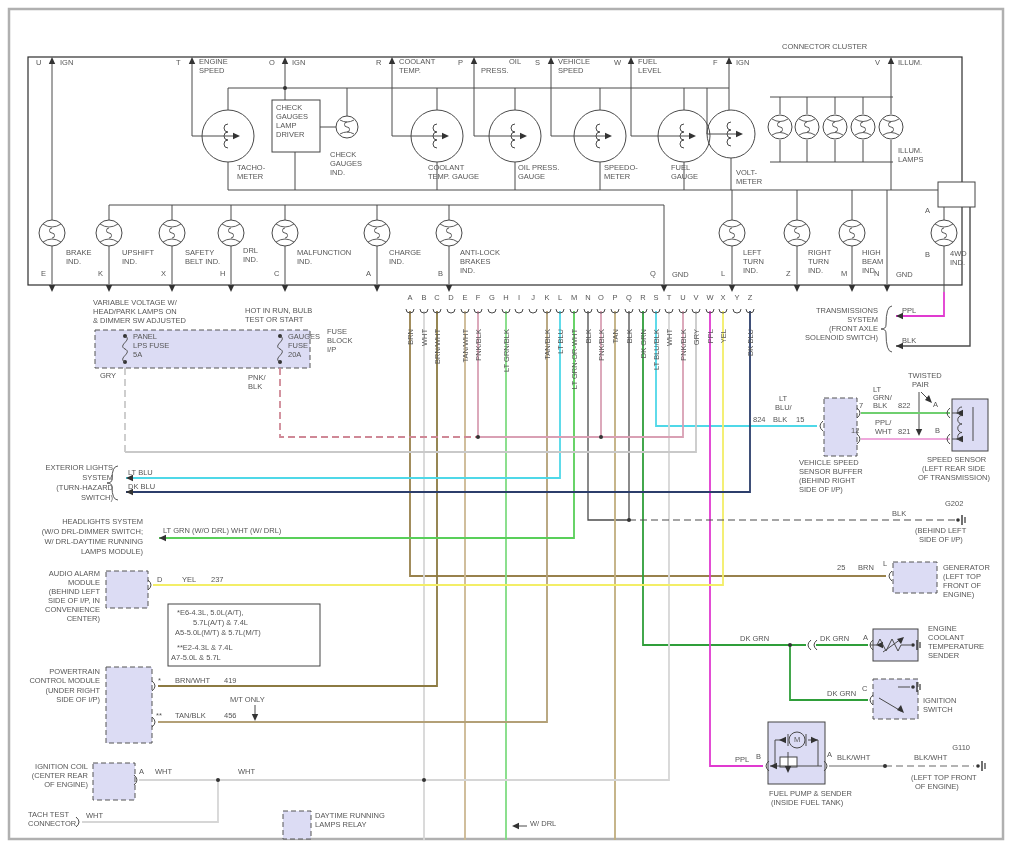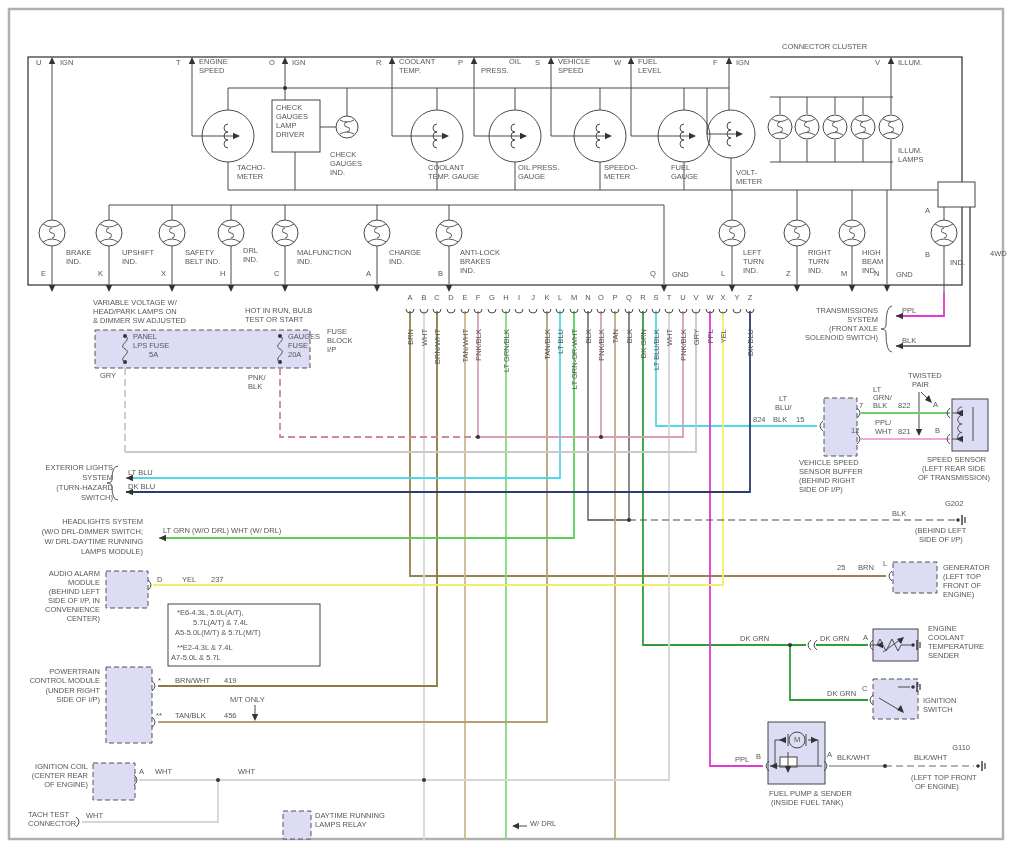--- a/index.html
+++ b/index.html
@@ -462,21 +462,21 @@
       <div class="lbl" style="left: 460px; top: 267px;">IND.</div>
       <div class="lbl" style="left: 743px; top: 249px;">LEFT</div>
       <div class="lbl" style="left: 743px; top: 258px;">TURN</div>
       <div class="lbl" style="left: 743px; top: 267px;">IND.</div>
       <div class="lbl" style="left: 808px; top: 249px;">RIGHT</div>
       <div class="lbl" style="left: 808px; top: 258px;">TURN</div>
       <div class="lbl" style="left: 808px; top: 267px;">IND.</div>
       <div class="lbl" style="left: 862px; top: 249px;">HIGH</div>
       <div class="lbl" style="left: 862px; top: 258px;">BEAM</div>
       <div class="lbl" style="left: 862px; top: 267px;">IND.</div>
-      <div class="lbl" style="left: 950px; top: 250px; margin-left: 40px;">4WD</div>
+      <div class="lbl" style="left: 950px; top: 250px;">4WD</div>
       <div class="lbl" style="left: 950px; top: 259px;">IND.</div>
       <div class="lbl" style="left: 925px; top: 207px;">A</div>
       <div class="lbl" style="left: 925px; top: 251px;">B</div>
       <div class="lbl" style="left: 41px; top: 270px;">E</div>
       <div class="lbl" style="left: 98px; top: 270px;">K</div>
       <div class="lbl" style="left: 161px; top: 270px;">X</div>
       <div class="lbl" style="left: 220px; top: 270px;">H</div>
       <div class="lbl" style="left: 274px; top: 270px;">C</div>
       <div class="lbl" style="left: 366px; top: 270px;">A</div>
       <div class="lbl" style="left: 438px; top: 270px;">B</div>
@@ -487,21 +487,21 @@
       <div class="lbl" style="left: 841px; top: 270px;">M</div>
       <div class="lbl" style="left: 874px; top: 270px;">N</div>
       <div class="lbl" style="left: 896px; top: 271px;">GND</div>
       <div class="lbl" style="left: 93px; top: 299px;">VARIABLE VOLTAGE W/</div>
       <div class="lbl" style="left: 93px; top: 308px;">HEAD/PARK LAMPS ON</div>
       <div class="lbl" style="left: 93px; top: 317px;">&amp; DIMMER SW ADJUSTED</div>
       <div class="lbl" style="left: 245px; top: 307px;">HOT IN RUN, BULB</div>
       <div class="lbl" style="left: 245px; top: 316px;">TEST OR START</div>
       <div class="lbl" style="left: 133px; top: 333px;">PANEL</div>
       <div class="lbl" style="left: 133px; top: 342px;">LPS FUSE</div>
-      <div class="lbl" style="left: 133px; top: 351px; margin-left: 16px;">5A</div>
+      <div class="lbl" style="left: 133px; top: 351px;">5A</div>
       <div class="lbl" style="left: 288px; top: 333px;">GAUGES</div>
       <div class="lbl" style="left: 288px; top: 342px;">FUSE</div>
       <div class="lbl" style="left: 288px; top: 351px;">20A</div>
       <div class="lbl" style="left: 327px; top: 328px;">FUSE</div>
       <div class="lbl" style="left: 327px; top: 337px;">BLOCK</div>
       <div class="lbl" style="left: 327px; top: 346px;">I/P</div>
       <div class="lbl" style="left: 100px; top: 372px;">GRY</div>
       <div class="lbl" style="left: 248px; top: 374px;">PNK/</div>
       <div class="lbl" style="left: 248px; top: 383px;">BLK</div>
       <div class="lbl r" style="left: 113px; top: 464px;">EXTERIOR LIGHTS</div>

